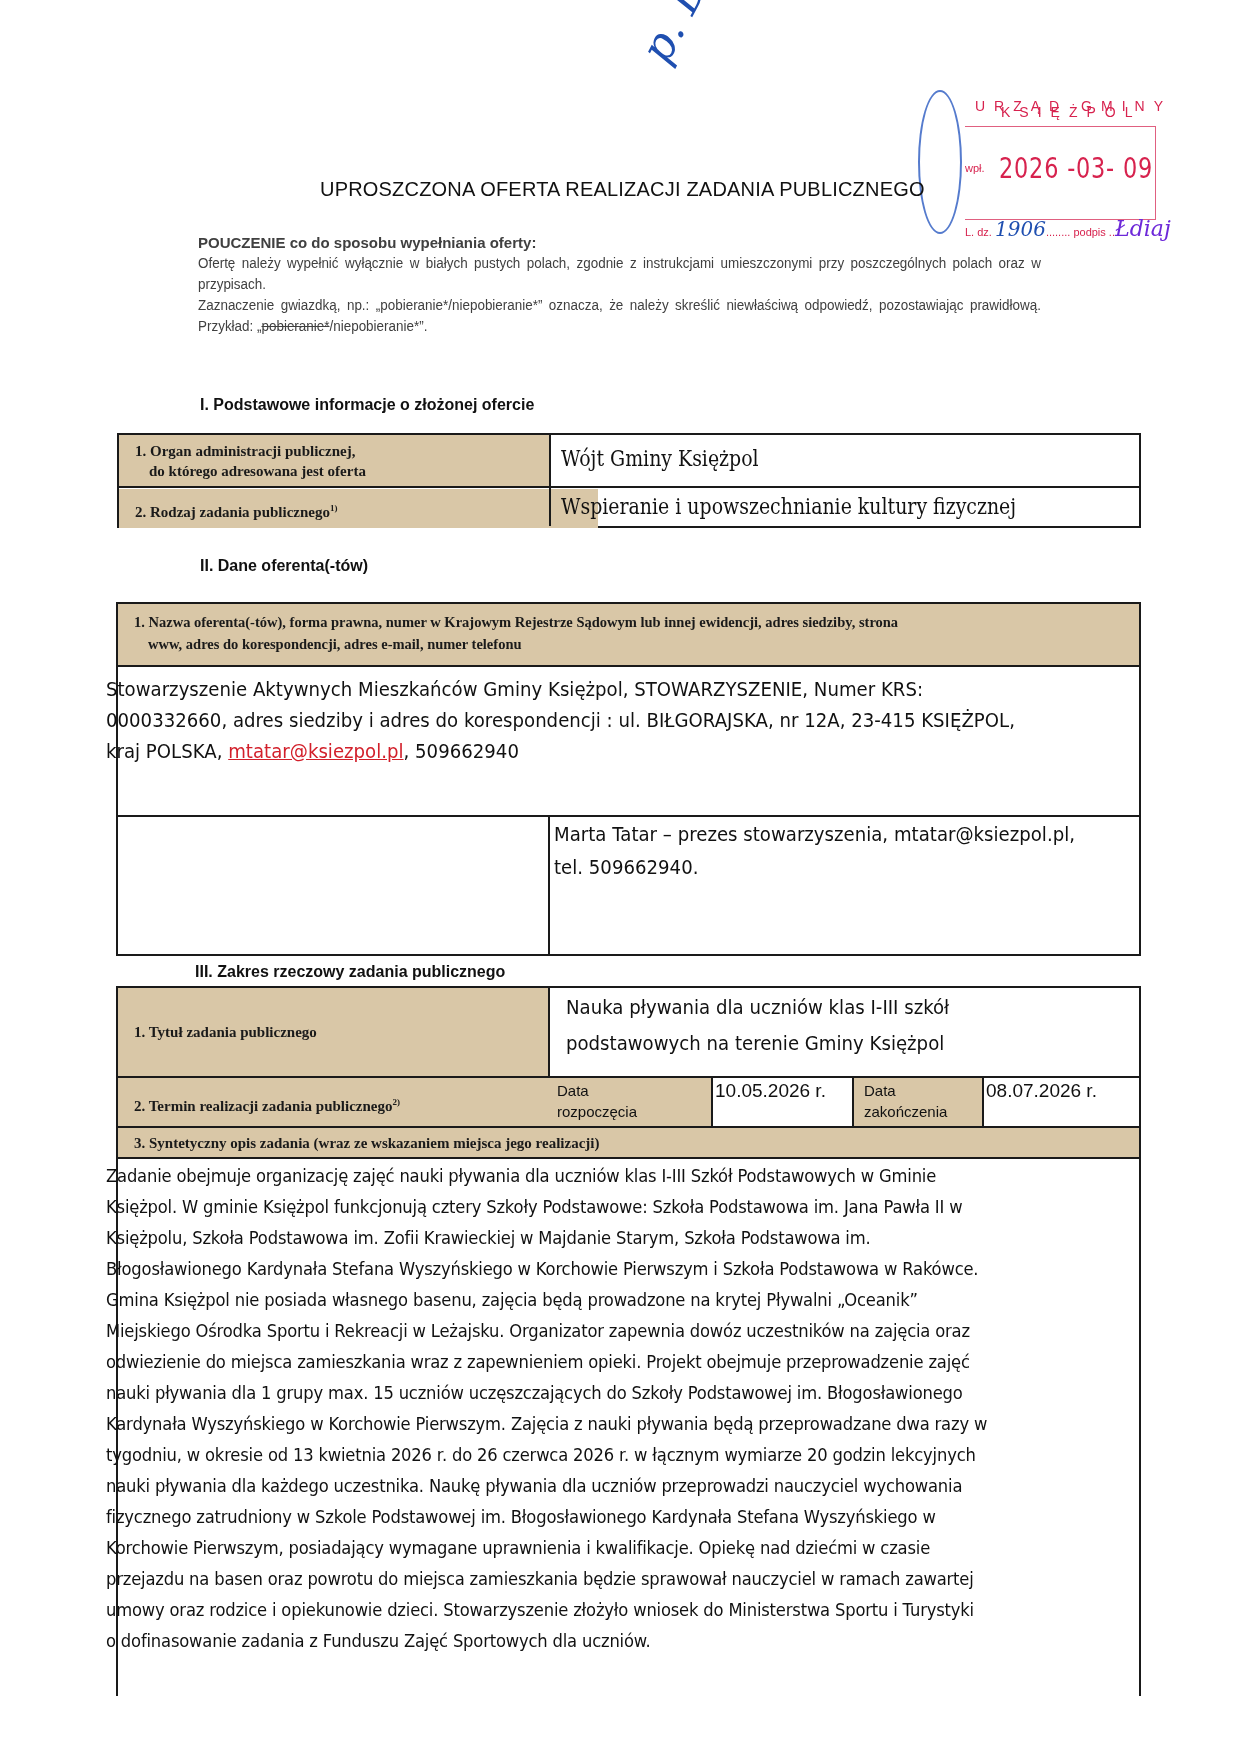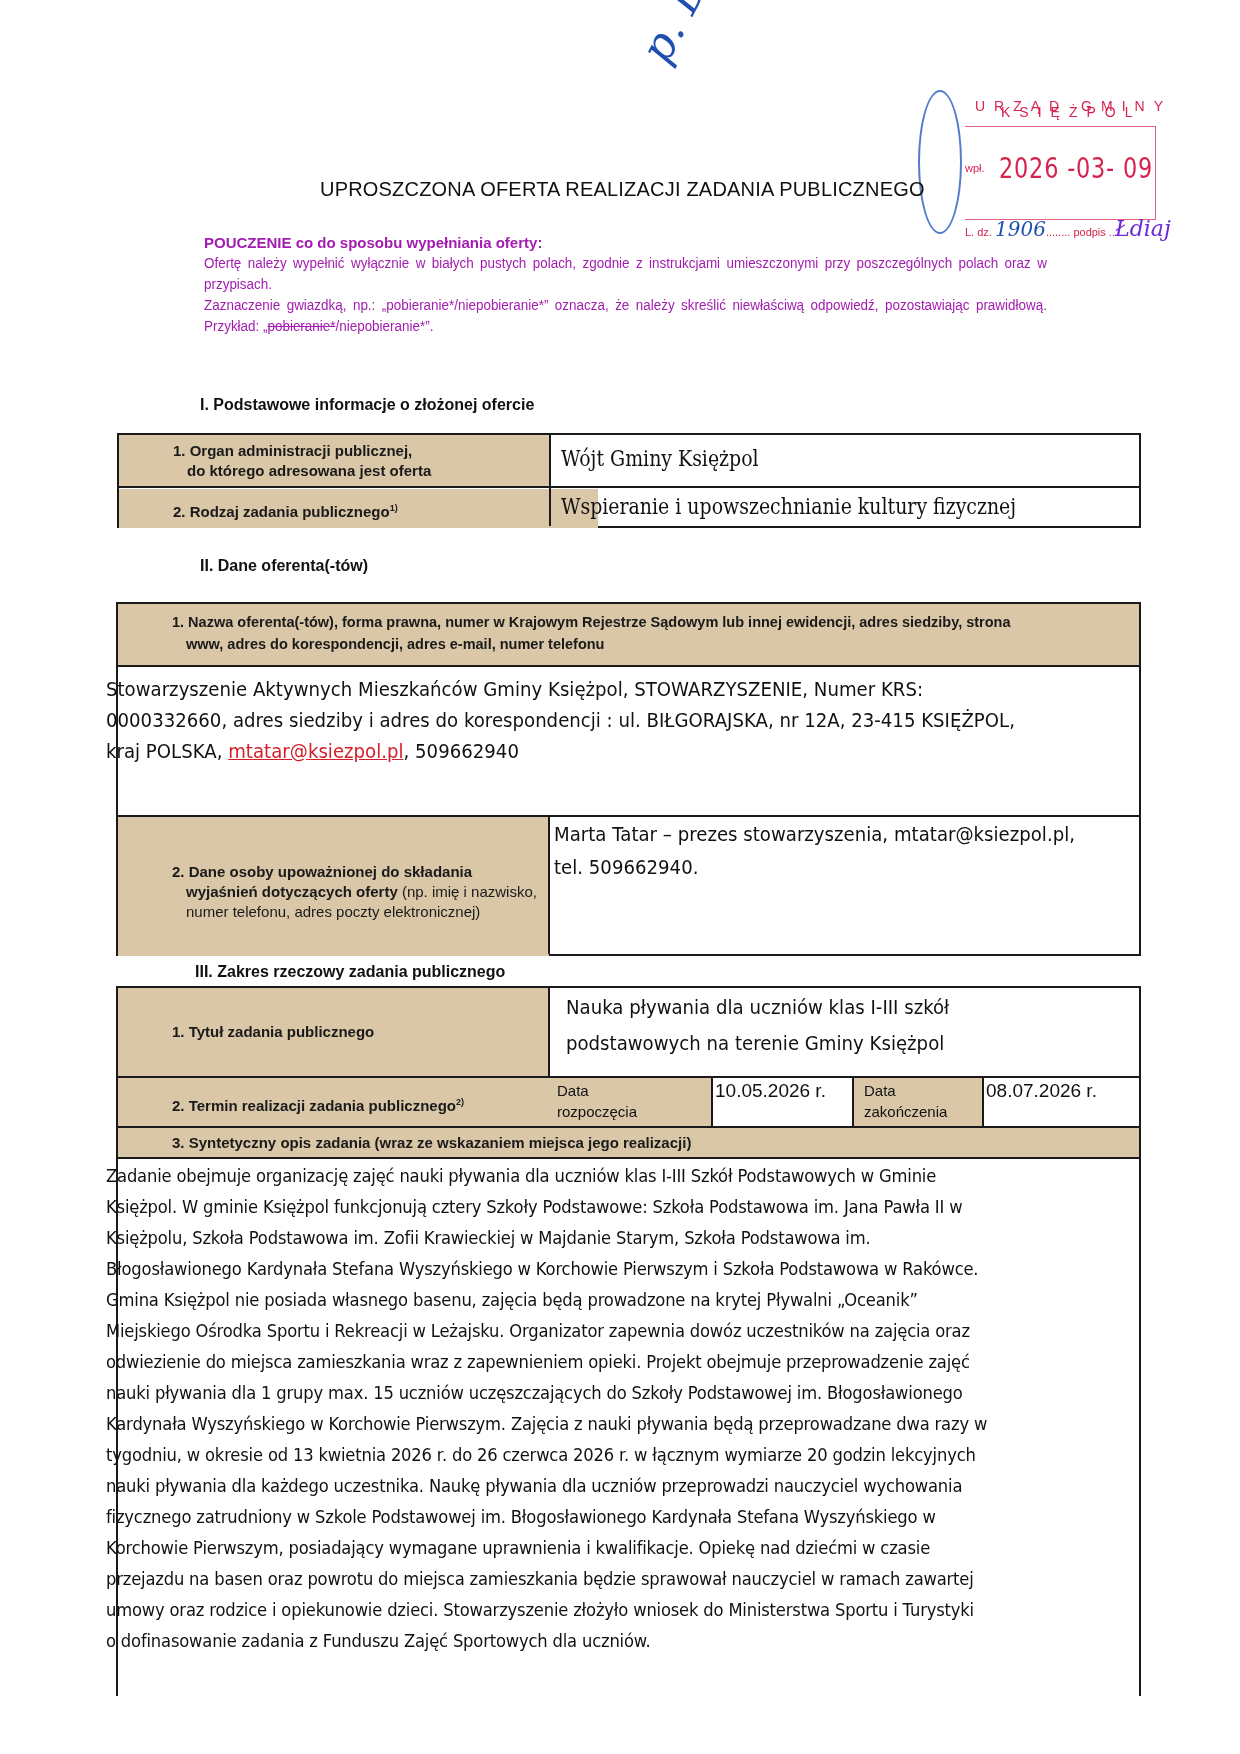--- a/index.html
+++ b/index.html
@@ -3,21 +3,21 @@
   <meta charset="utf-8">
   <style>
     html, body { margin: 0; padding: 0; }
     body {
       width: 1240px; height: 1754px; position: relative; overflow: hidden;
       background: #ffffff; color: #111;
       font-family: "Liberation Sans", sans-serif;
     }
     .abs { position: absolute; }
     .tan { background: #d9c7a7; }
-    .lbl { font-family: Liberation Sans, sans-serif; font-weight: bold; font-size: 15px; color: #1a1a1a; line-height: 20px; margin-left: 38px; }
+    .lbl { font-family: Liberation Serif, serif; font-weight: bold; font-size: 15px; color: #1a1a1a; line-height: 20px; }
     .fill { font-family: "DejaVu Sans", sans-serif; color: #111; }
     .box { border: 2px solid #1a1a1a; box-sizing: border-box; }
     .hline { position: absolute; left: 0; right: 0; height: 2px; background: #1a1a1a; }
     .vline { position: absolute; top: 0; bottom: 0; width: 2px; background: #1a1a1a; }
 
     
     #doc-title { left: 320px; top: 178px; font-size: 20px; letter-spacing: 0.2px; white-space: nowrap; }
 
     
     #stamp { left: 965px; top: 84px; width: 205px; height: 154px; color: #d7224e; }
@@ -26,21 +26,21 @@
     #stamp .frame { position: absolute; left: 0; top: 42px; width: 190px; height: 92px; border: 1px solid #e06080; border-left: none; }
     #stamp .wpl { position: absolute; left: 0; top: 78px; font-size: 11px; }
     #stamp .date { position: absolute; left: 34px; top: 68px; font-size: 28px; font-family: "DejaVu Sans", sans-serif; transform: scaleX(0.8); transform-origin: left; letter-spacing: 1px; white-space: nowrap; }
     #stamp .ldz { position: absolute; left: 0; top: 132px; font-size: 11px; white-space: nowrap; }
     #stamp .ldz .num { color: #1f4fb0; font-family: "DejaVu Serif", serif; font-style: italic; font-size: 20px; }
     #stamp .ldz .sig { color: #6d28d9; font-family: "DejaVu Serif", serif; font-style: italic; font-size: 22px; }
     #sig-top { left: 675px; top: 20px; color: #1f4fb0; font-family: "DejaVu Serif", serif; font-style: italic; font-size: 44px; transform: rotate(-62deg); transform-origin: left bottom; white-space: nowrap; }
     #sig-loop { left: 918px; top: 90px; width: 40px; height: 140px; border: 2px solid #2a5ac0; border-radius: 50%; opacity: 0.8; }
 
     
-    #instr { left: 204px; top: 232px; width: 878px; font-size: 14px; line-height: 21px; color: #a21caf; }
+    #instr { left: 198px; top: 232px; width: 878px; font-size: 14px; line-height: 21px; color: #404040; }
     #instr .h { font-weight: bold; font-size: 15px; }
     #instr p { margin: 0; text-align: justify; transform: scaleX(0.96); transform-origin: left; }
 
     .sec-title { font-weight: bold; font-size: 16px; white-space: nowrap; }
     #sec1-title { left: 200px; top: 396px; }
     #sec2-title { left: 200px; top: 557px; }
     #sec3-title { left: 195px; top: 963px; }
 
     
     #t1 { left: 117px; top: 433px; width: 1024px; height: 95px; }
@@ -114,25 +114,20 @@
     <div class="abs lbl" style="left:16px; top:8px; white-space:nowrap; font-size:14.5px;">1. Nazwa oferenta(-tów), forma prawna, numer w Krajowym Rejestrze Sądowym lub innej ewidencji, adres siedziby, strona</div>
     <div class="abs lbl" style="left:30px; top:30px; white-space:nowrap; font-size:14.5px;">www, adres do korespondencji, adres e-mail, numer telefonu</div>
   </div>
   <div class="hline" style="top:61px;"></div>
   <div class="abs fill" style="left:-12px; top:70px; font-size:19.5px; line-height:31px; white-space:nowrap; transform:scaleX(0.93); transform-origin:left;">
     <div>Stowarzyszenie Aktywnych Mieszkańców Gminy Księżpol, STOWARZYSZENIE, Numer KRS:</div>
     <div>0000332660, adres siedziby i adres do korespondencji : ul. BIŁGORAJSKA, nr 12A, 23-415 KSIĘŻPOL,</div>
     <div><span>kraj POLSKA, </span><a class="mail">mtatar@ksiezpol.pl</a><span>, 509662940</span></div>
   </div>
   <div class="hline" style="top:211px;"></div>
-  <div class="abs tan l2">
-    <div class="abs lbl" style="left:16px; top:45px; white-space:nowrap;">2. Dane osoby upoważnionej do składania</div>
-    <div class="abs lbl" style="left:30px; top:65px; white-space:nowrap;"><span>wyjaśnień dotyczących oferty</span><span style="font-weight:normal;"> (np. imię i nazwisko,</span></div>
-    <div class="abs lbl" style="left:30px; top:85px; white-space:nowrap; font-weight:normal;">numer telefonu, adres poczty elektronicznej)</div>
-  </div>
   <div class="vline" style="left:430px; top:211px;"></div>
   <div class="abs fill" style="left:436px; top:214px; font-size:19.5px; line-height:33px; white-space:nowrap; transform:scaleX(0.93); transform-origin:left;">
     <div>Marta Tatar – prezes stowarzyszenia, mtatar@ksiezpol.pl,</div>
     <div>tel. 509662940.</div>
   </div>
 </div>
 
 <div id="sec3-title" class="abs sec-title">III. Zakres rzeczowy zadania publicznego</div>
 <div id="t3" class="abs box">
   <div class="abs tan l1">

